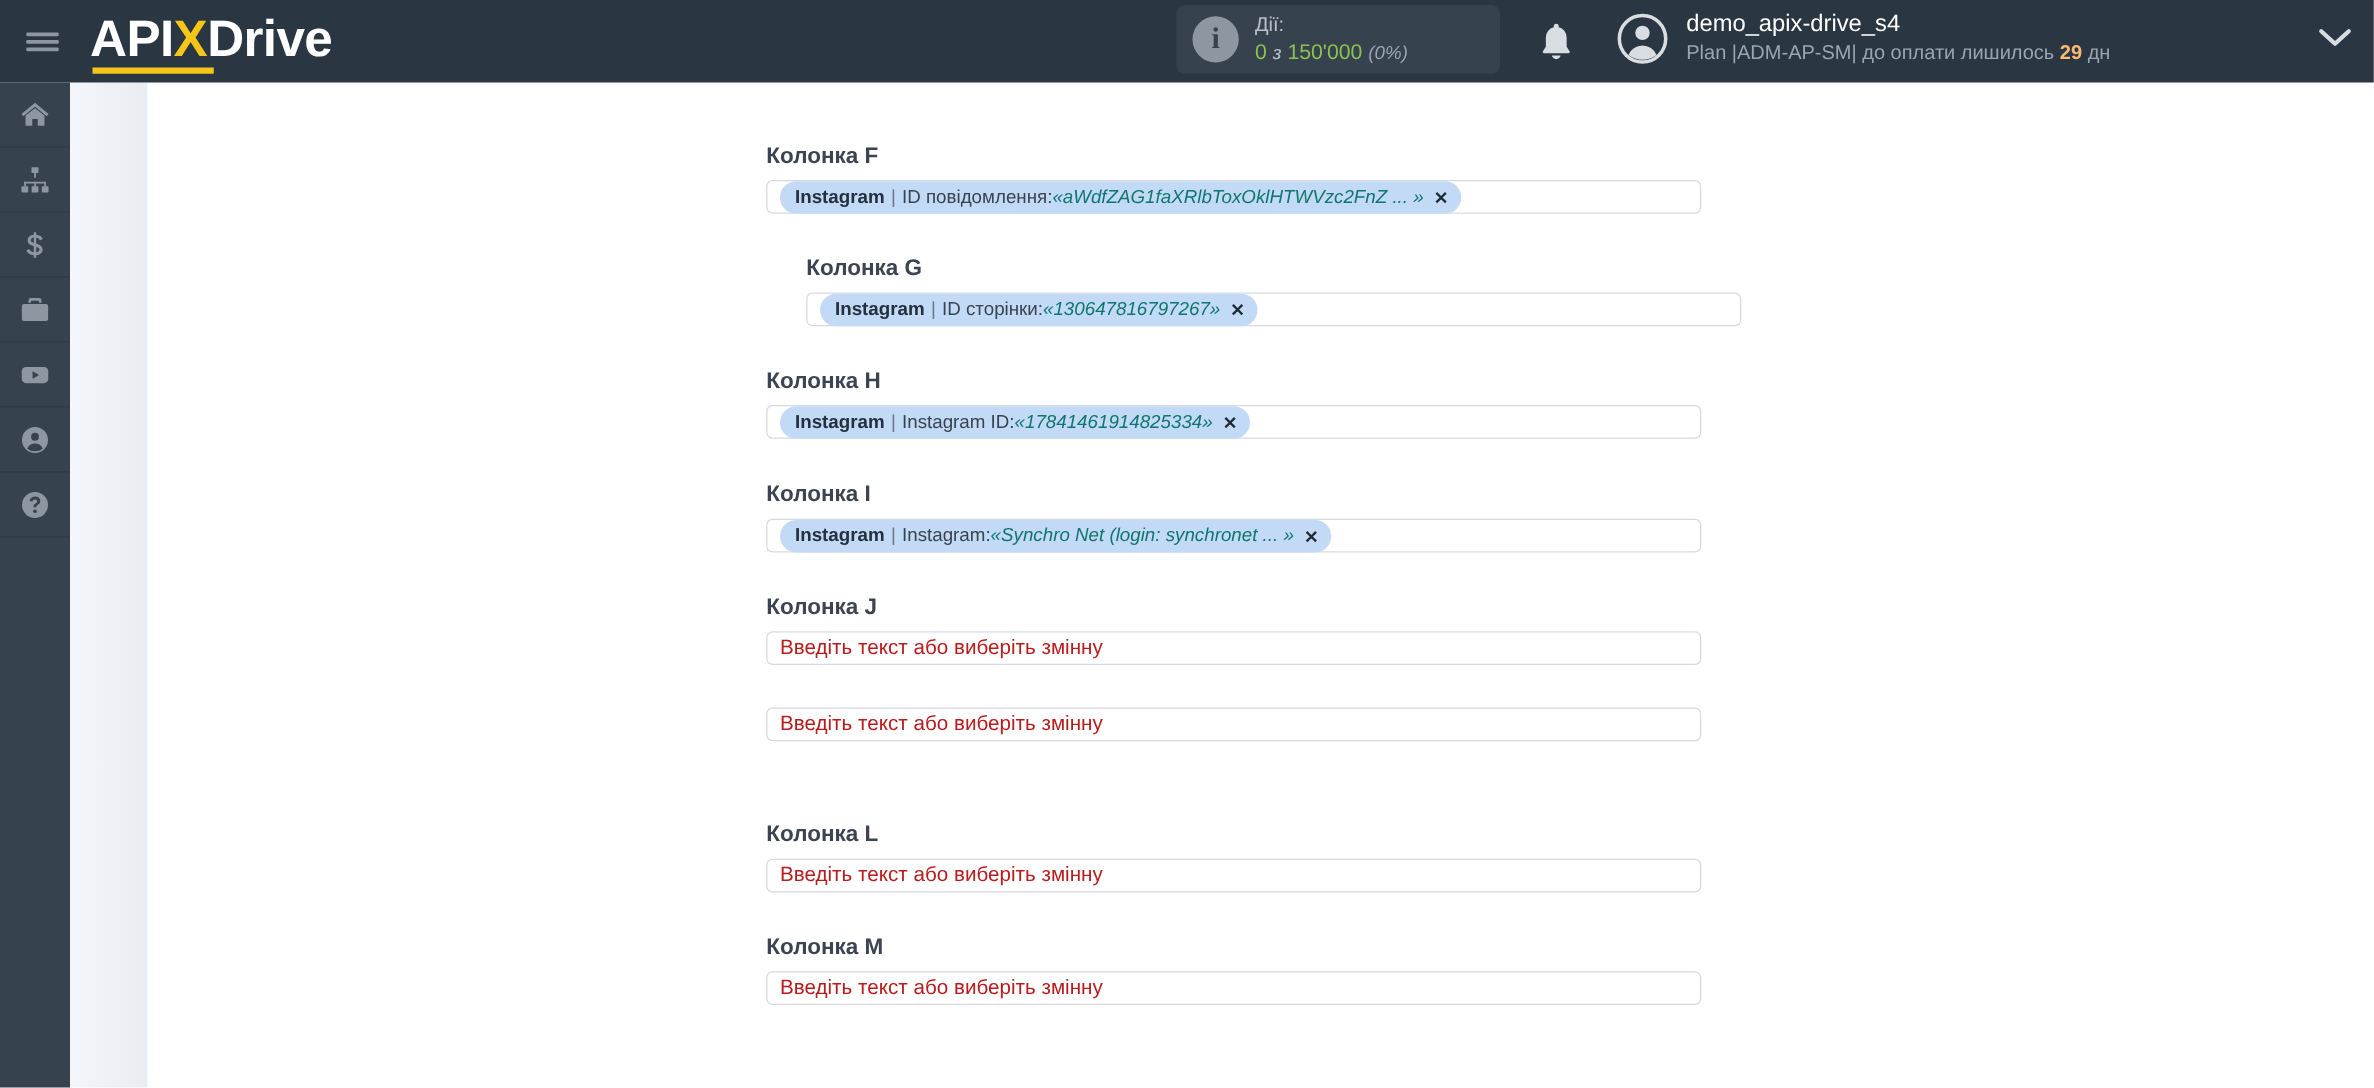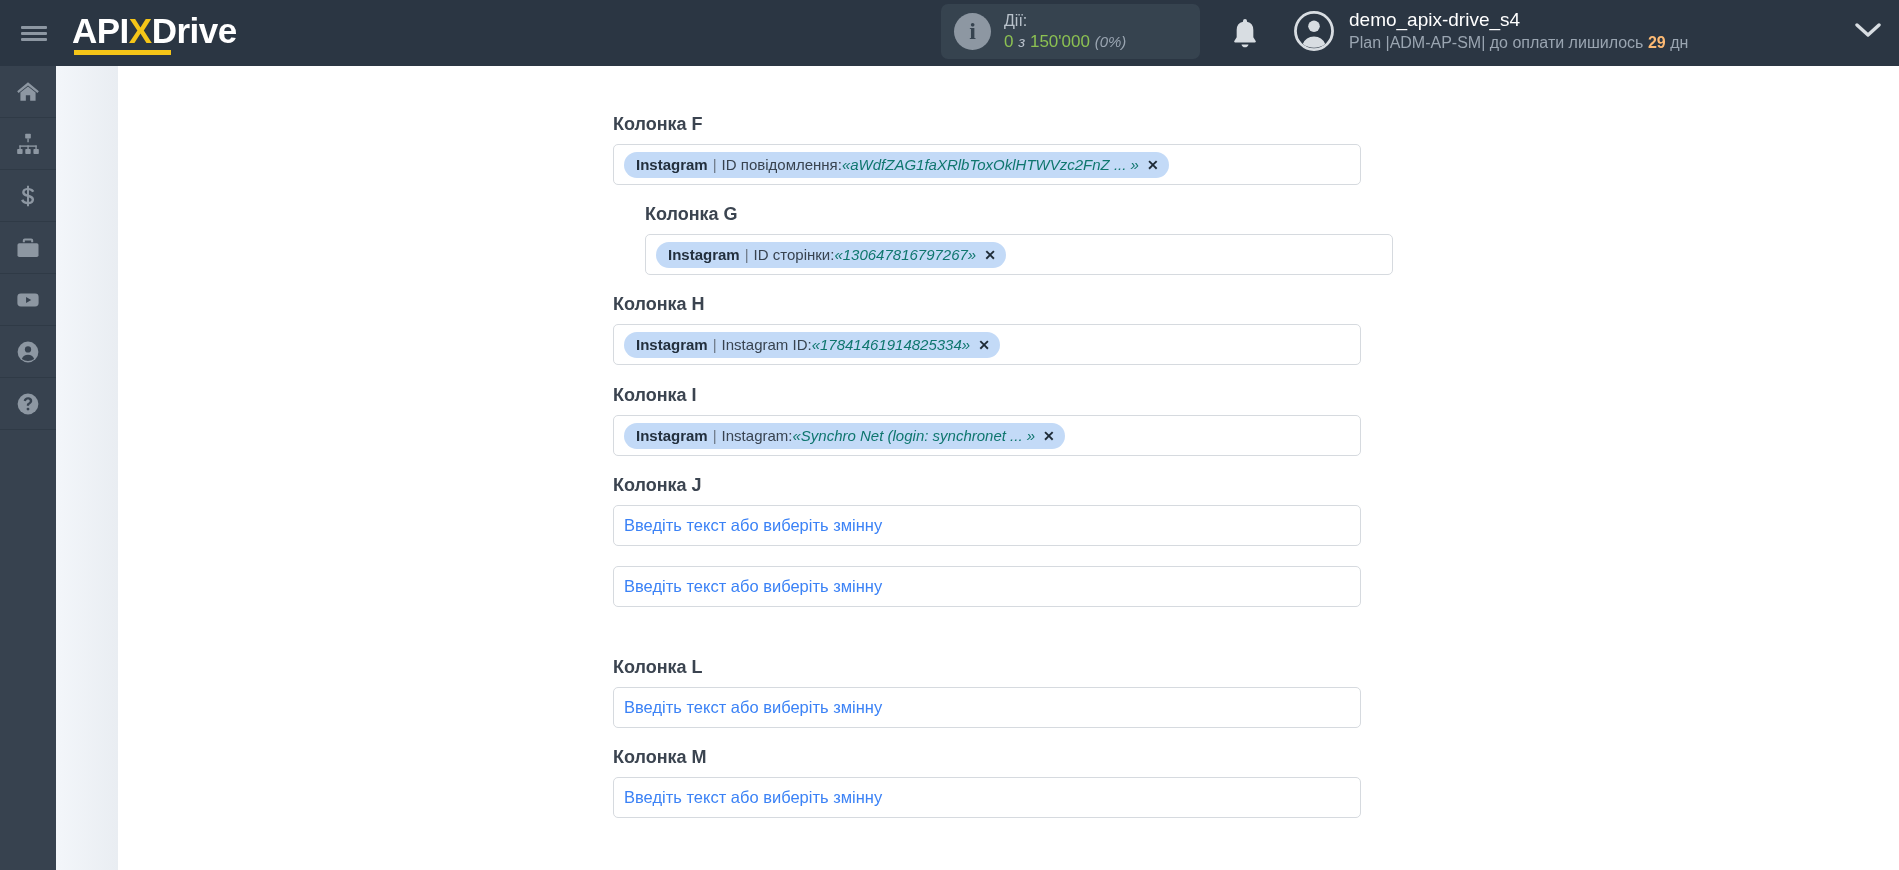--- a/index.html
+++ b/index.html
@@ -30,21 +30,21 @@
   .burger span {
     display: block;
     width: 26px; height: 3px;
     background: #8d97a2;
     border-radius: 1px;
     margin: 3px 0;
   }
   .burger-inner { display: block; }
 
   .logo {
-    font-size: 35px;
+    font-size: 41px;
     font-weight: bold;
     letter-spacing: -0.5px;
     color: #ffffff;
     position: relative;
     padding-bottom: 4px;
     margin-left: 4px;
     user-select: none;
   }
   .logo .x { color: #f5c518; }
   .logo .underline {
@@ -149,31 +149,31 @@
 
   .field-group { position: absolute; left: 495px; width: 748px; }
   .field-label {
     font-size: 18px;
     font-weight: bold;
     color: #3b4450;
     margin-bottom: 9px;
   }
   .field-box {
     width: 748px;
-    height: 41px;
+    height: 27px;
     border: 1px solid #d6dadf;
     border-radius: 5px;
     background: #ffffff;
     display: flex;
     align-items: center;
     padding: 0 10px;
     cursor: text;
   }
   .placeholder {
-    color: #3b82f6;
+    color: #b91c1c;
     font-size: 16.5px;
   }
   .tag {
     background: #c3daf7;
     border-radius: 13px;
     height: 26px;
     display: inline-flex;
     align-items: center;
     padding: 0 10px 0 12px;
     font-size: 15px;

